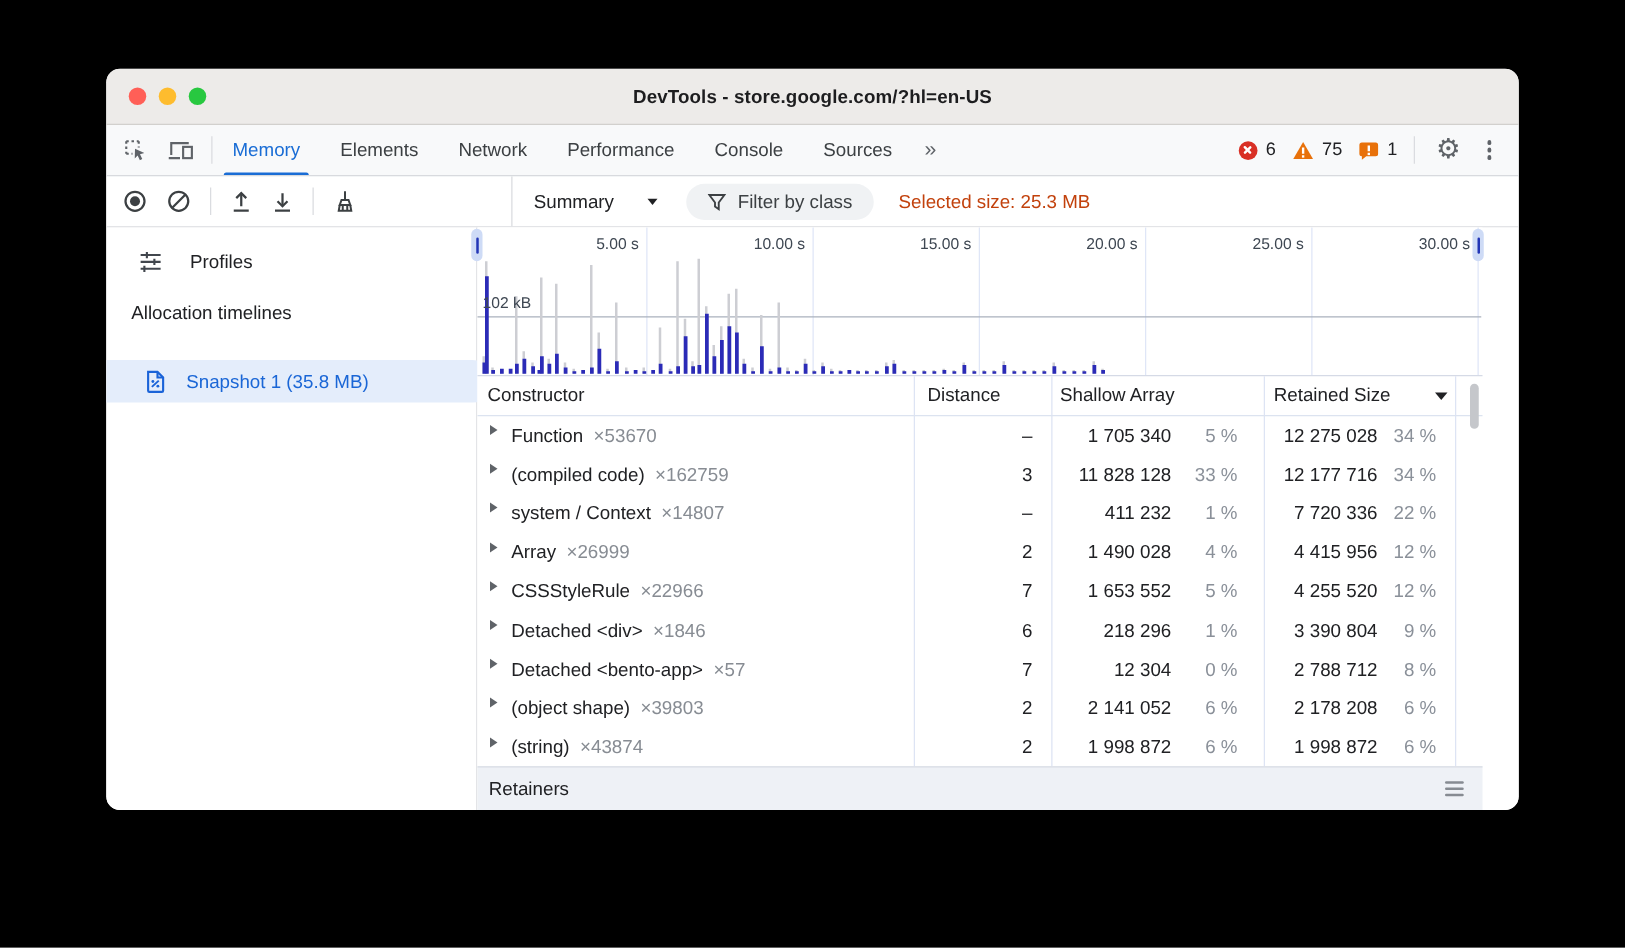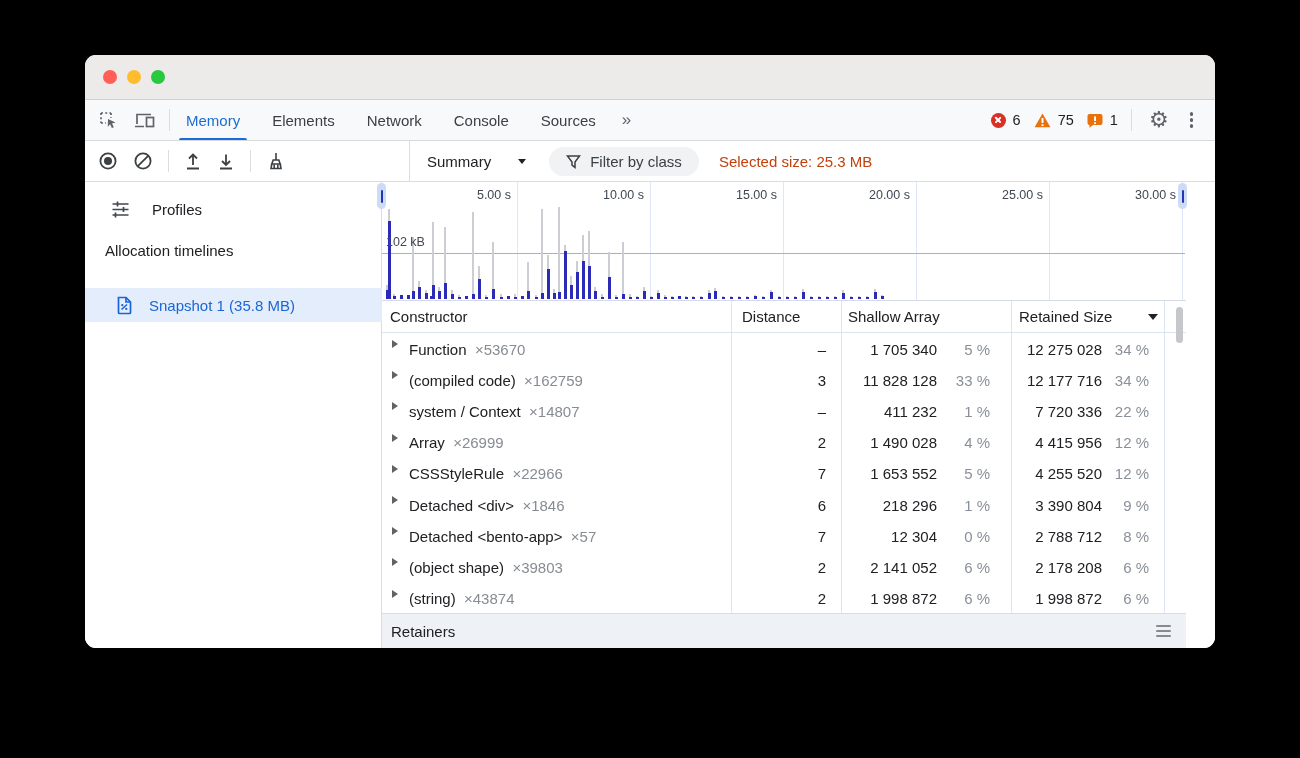--- a/index.html
+++ b/index.html
@@ -112,20 +112,21 @@
 
 <div class="stage">
   <div class="window">
 
     <div class="titlebar">
       <div class="traffic">
         <span class="tl red"></span>
         <span class="tl yellow"></span>
         <span class="tl green"></span>
       </div>
+      <div class="title">DevTools - store.google.com/?hl=en-US</div>
     </div>
 
     <div class="tabbar">
       <div class="tabbar-icons">
         <span class="icon-btn">
           <svg width="20" height="20" viewBox="0 0 20 20" fill="none" stroke="#5f6368" stroke-width="1.7">
             <path d="M3 3 H13 M3 3 V13 M3 13 H8 M13 3 V8" stroke-dasharray="2 2.2"></path>
             <path d="M10 9 L17.5 12.4 L14 13.4 L15.8 17.2 L13.9 18.1 L12.1 14.3 L9.8 16.8 Z" fill="#5f6368" stroke="none"></path>
           </svg>
         </span>
@@ -139,20 +140,23 @@
       </div>
       <div class="vdiv"></div>
       <div class="tab selected">
           <span>Memory</span>
         </div>
       <div class="tab">
           <span>Elements</span>
         </div>
       <div class="tab">
           <span>Network</span>
+        </div>
+      <div class="tab">
+          <span>Performance</span>
         </div>
       <div class="tab">
           <span>Console</span>
         </div>
       <div class="tab">
           <span>Sources</span>
         </div>
       <div class="tab-more">»</div>
 
       <div class="badges">

